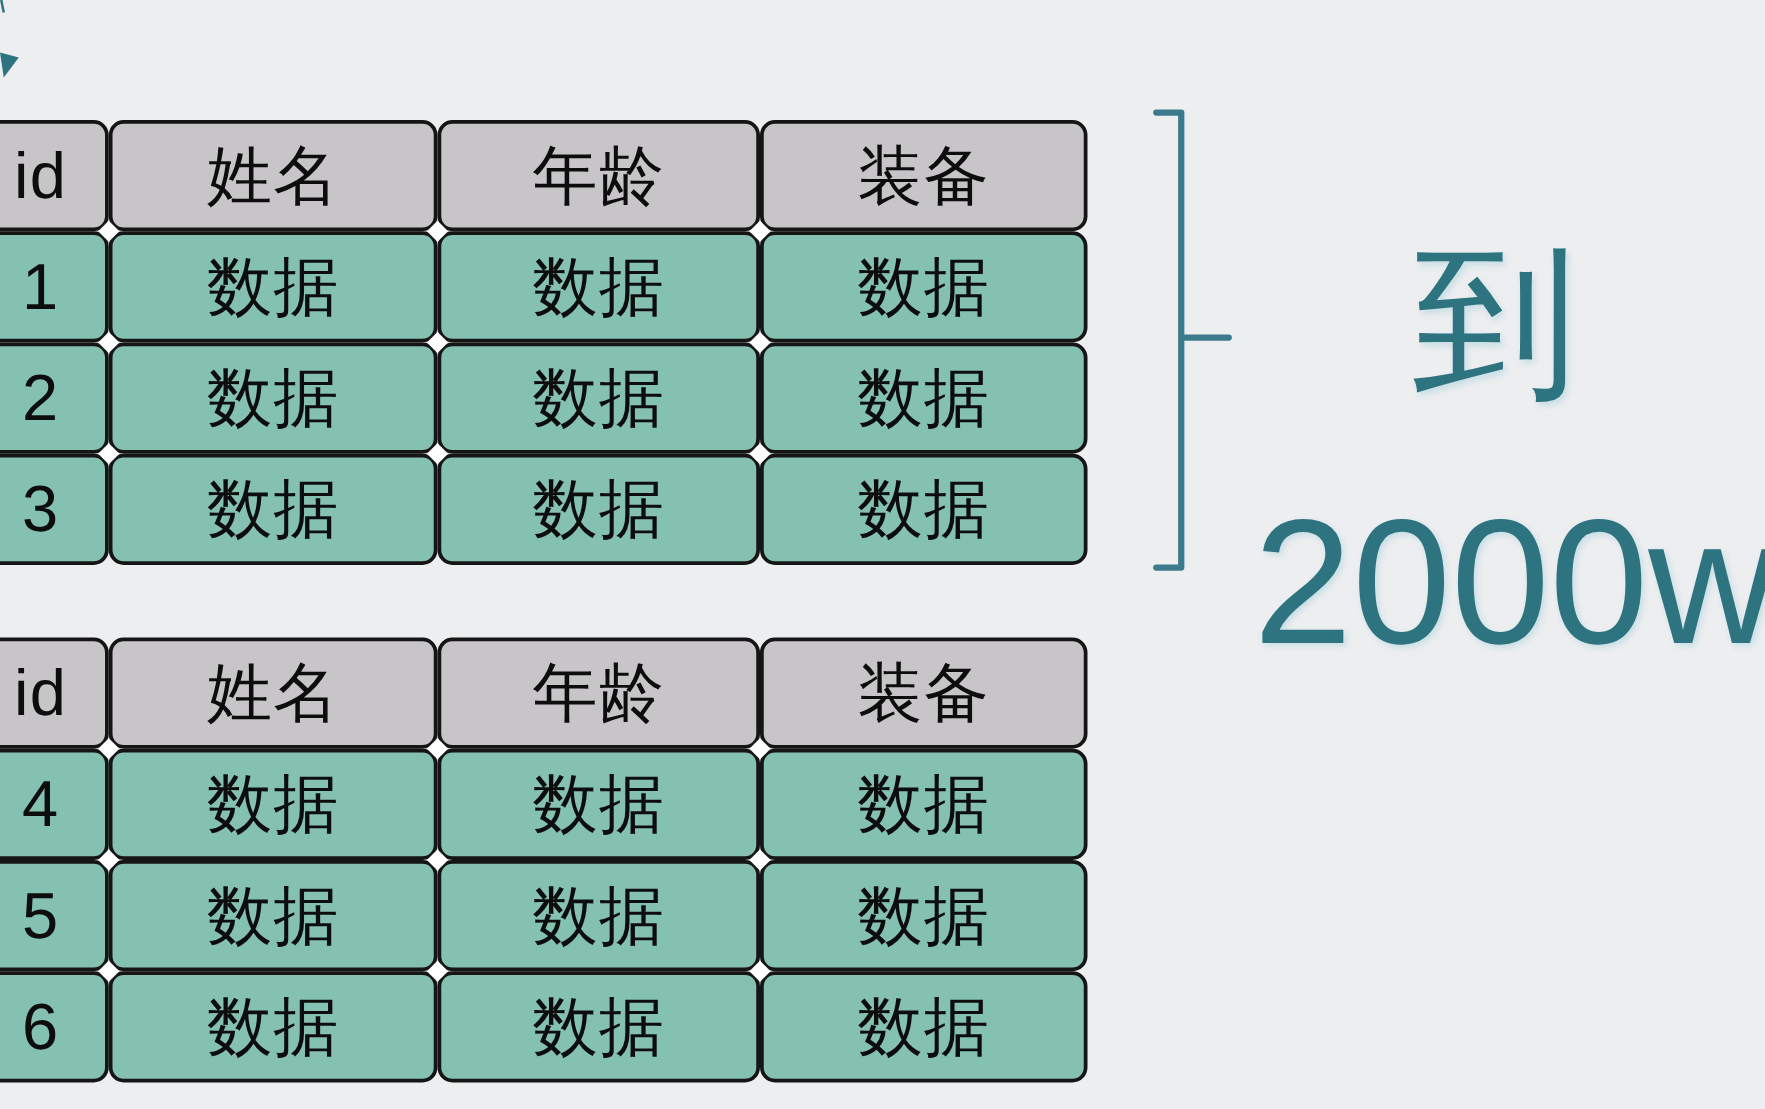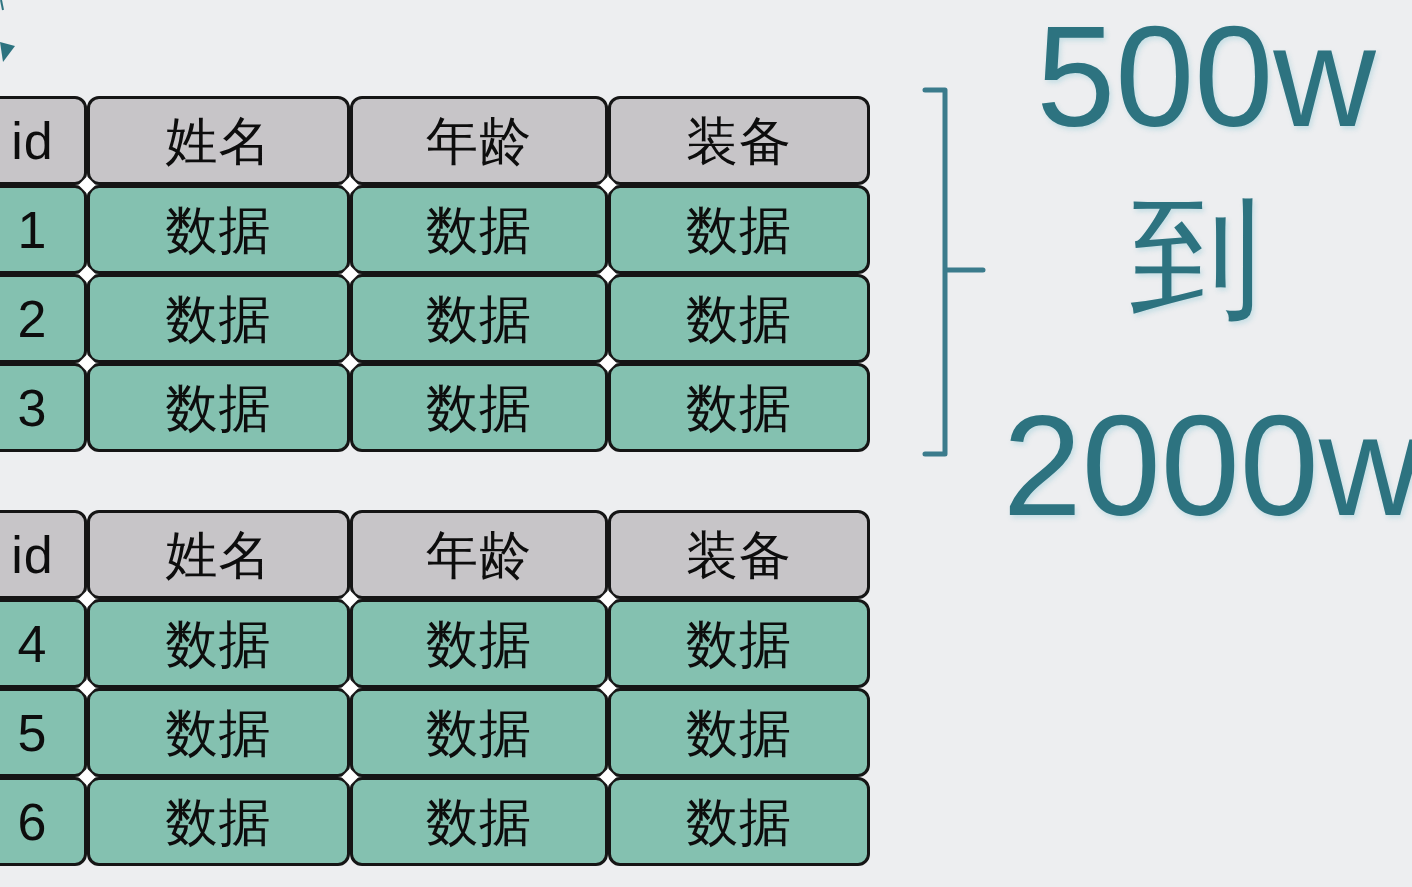--- a/index.html
+++ b/index.html
@@ -149,17 +149,16 @@
 
   <svg class="bracket-svg" width="80" height="380" viewBox="0 0 80 380">
     <path d="M10 8 L30 8 L30 188 L68 188 M30 188 L30 372 L10 372" fill="none" stroke="#3b7b8c" stroke-width="5" stroke-linecap="round" stroke-linejoin="round"></path>
   </svg>
 
   <svg class="arrow-svg" width="24" height="70" viewBox="0 0 24 70">
     <polygon points="0,42 15,46 3,62" fill="#2d7380"></polygon>
     <line x1="1" y1="0" x2="3" y2="10" stroke="#2d7380" stroke-width="2"></line>
   </svg>
 
-  <div class="big-text l1">500w</div>
   <div class="big-text l2">到</div>
   <div class="big-text l3">2000w</div>
 
 </div>
 
 </body></html>

